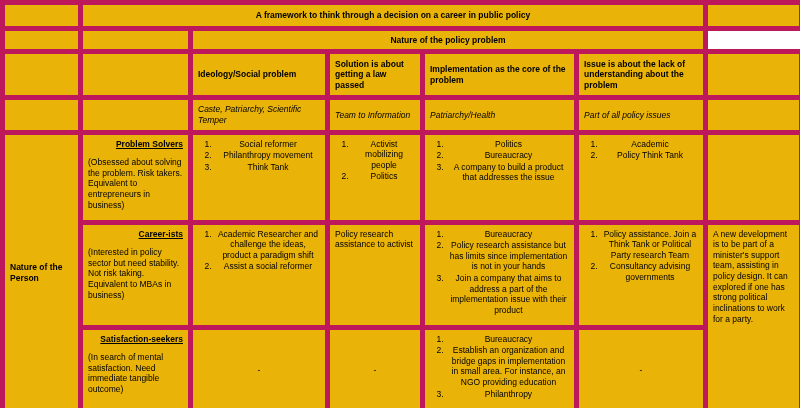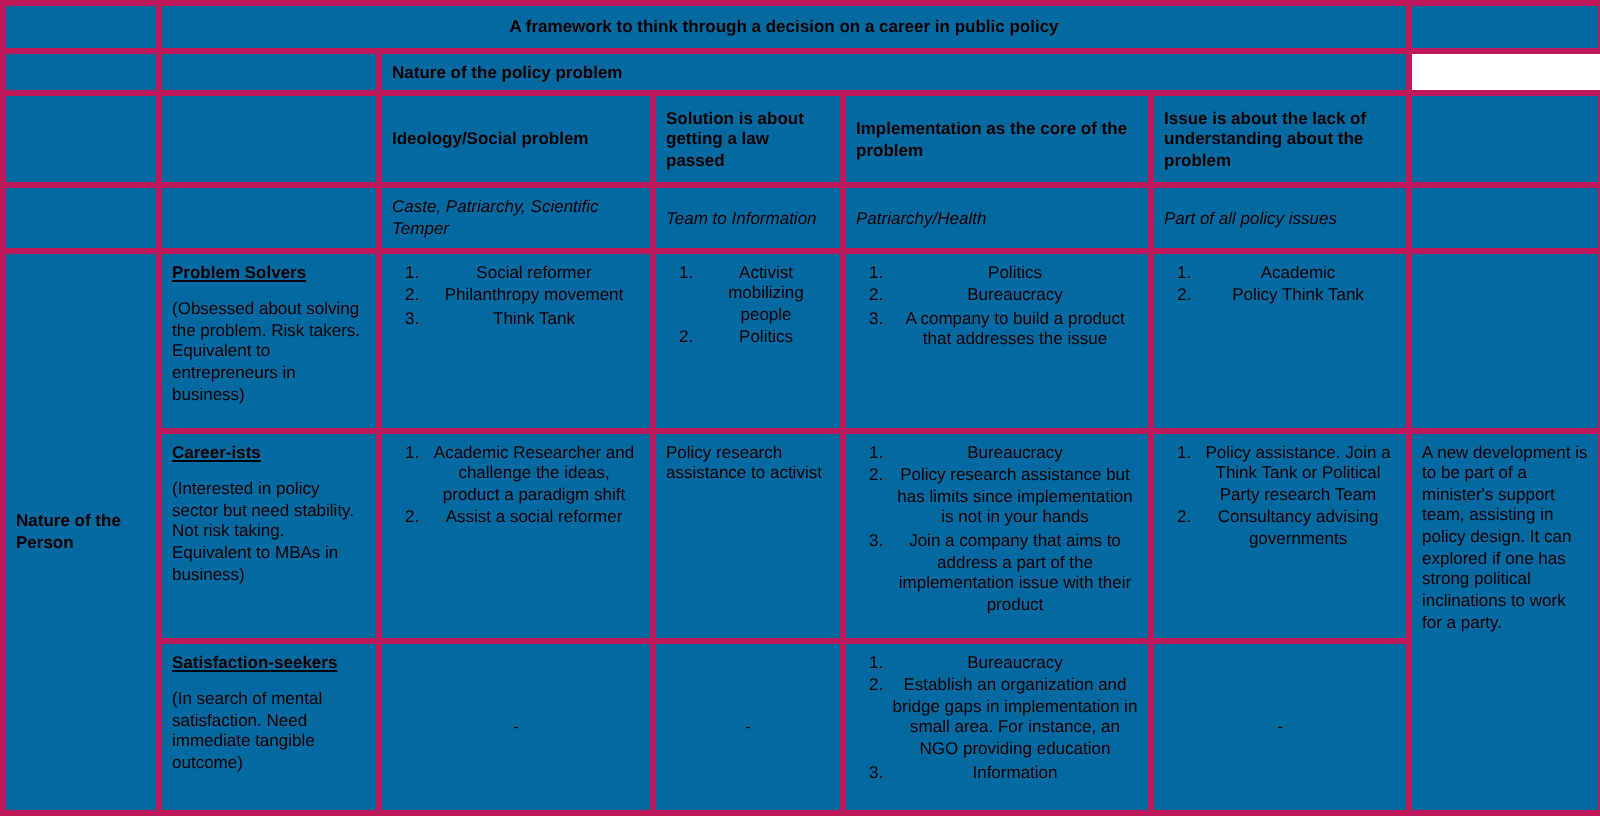--- a/index.html
+++ b/index.html
@@ -20,38 +20,38 @@
     position: relative;
     box-sizing: border-box;
   }
   table.grid {
     border-collapse: collapse;
     table-layout: fixed;
     width: 800px;
     height: 408px;
   }
   table.grid td {
-    border: 3px solid #be185d;
+    border: 5px solid #be185d;
     vertical-align: top;
     padding: 4px 5px;
     font-size: 8.5px;
     line-height: 1.25;
-    background: #0369a1;
+    background: #eab308;
     overflow: hidden;
   }
   .title-cell {
     background: #d8ead3;
     text-align: center;
     font-weight: bold;
     font-size: 9.5px;
     vertical-align: middle !important;
     padding: 5px 4px !important;
   }
   .banner-cell {
-    text-align: left;
+    text-align: center;
     font-weight: bold;
     font-size: 9px;
     vertical-align: middle !important;
   }
   .colhead-cell {
     font-weight: bold;
     font-size: 9px;
     vertical-align: middle !important;
   }
   .example-cell {
@@ -70,20 +70,21 @@
   }
   .rowhead-cell {
     font-size: 8.5px;
     vertical-align: top;
   }
   .rowhead-title {
     font-weight: bold;
     text-decoration: underline;
     display: block;
     margin-bottom: 8px;
+    text-align: right;
   }
   .rowhead-desc {
     display: block;
   }
   .dash-cell {
     text-align: center;
     vertical-align: middle !important;
   }
   ol.items {
     margin: 0;
@@ -226,21 +227,21 @@
         <td class="rowhead-cell">
           <span class="rowhead-title">Satisfaction-seekers</span>
           <span class="rowhead-desc">(In search of mental satisfaction. Need immediate tangible outcome)</span>
         </td>
         <td class="dash-cell">-</td>
         <td class="dash-cell">-</td>
         <td>
           <ol class="items">
             <li>Bureaucracy</li>
             <li>Establish an organization and bridge gaps in implementation in small area. For instance, an NGO providing education</li>
-            <li>Information</li>
+            <li>Philanthropy</li>
           </ol>
         </td>
         <td class="dash-cell">-</td>
       </tr>
 
       <tr style="height:18px">
         <td class="blank-cell"></td>
         <td class="footer-cell" colspan="6">Prepared by Karthik Dinne</td>
       </tr>
     </tbody>

